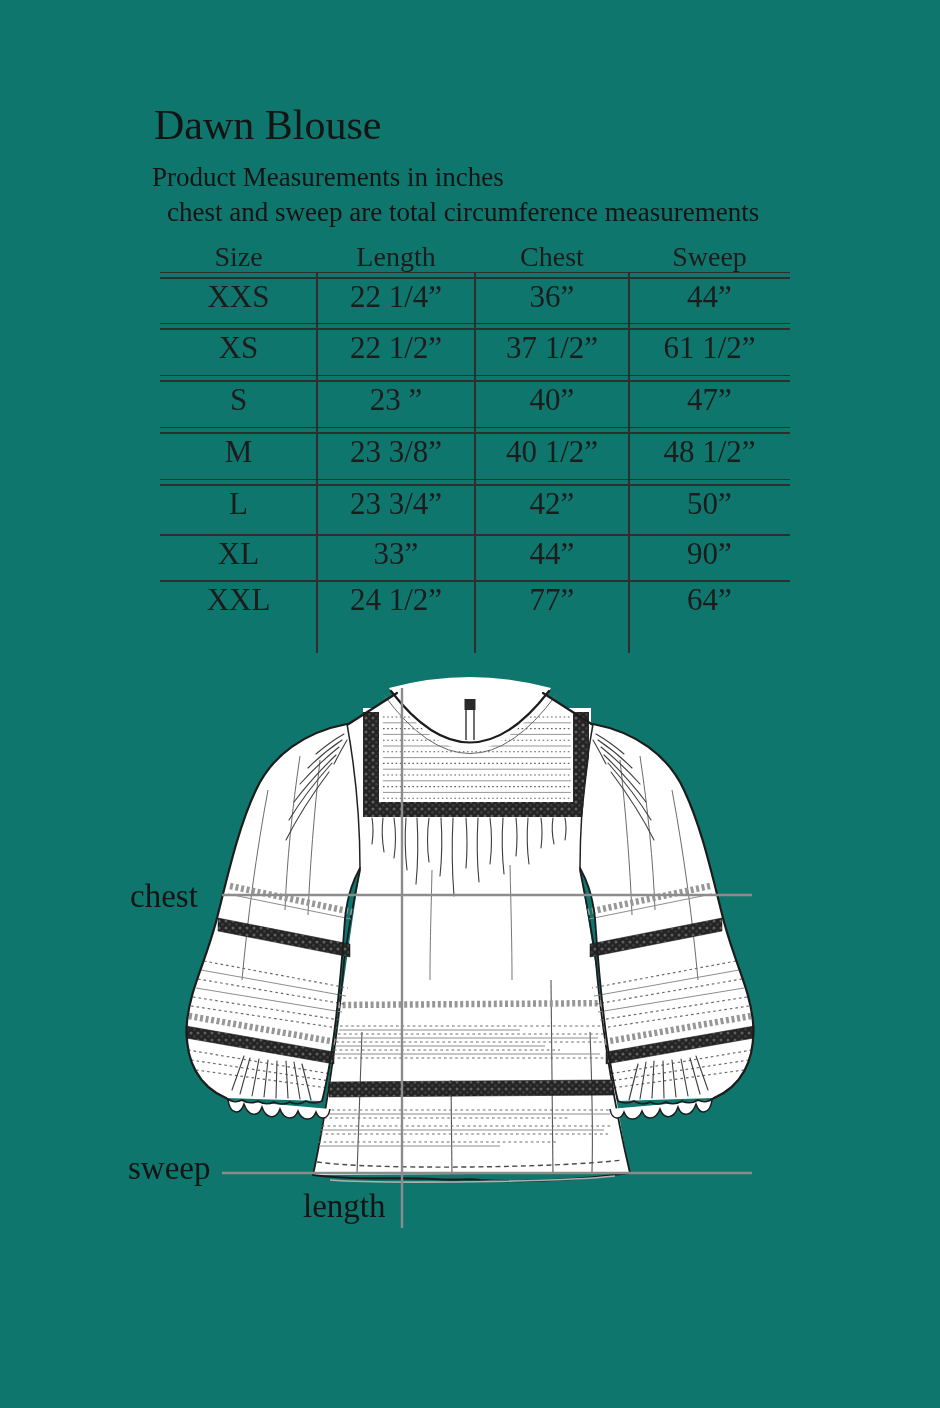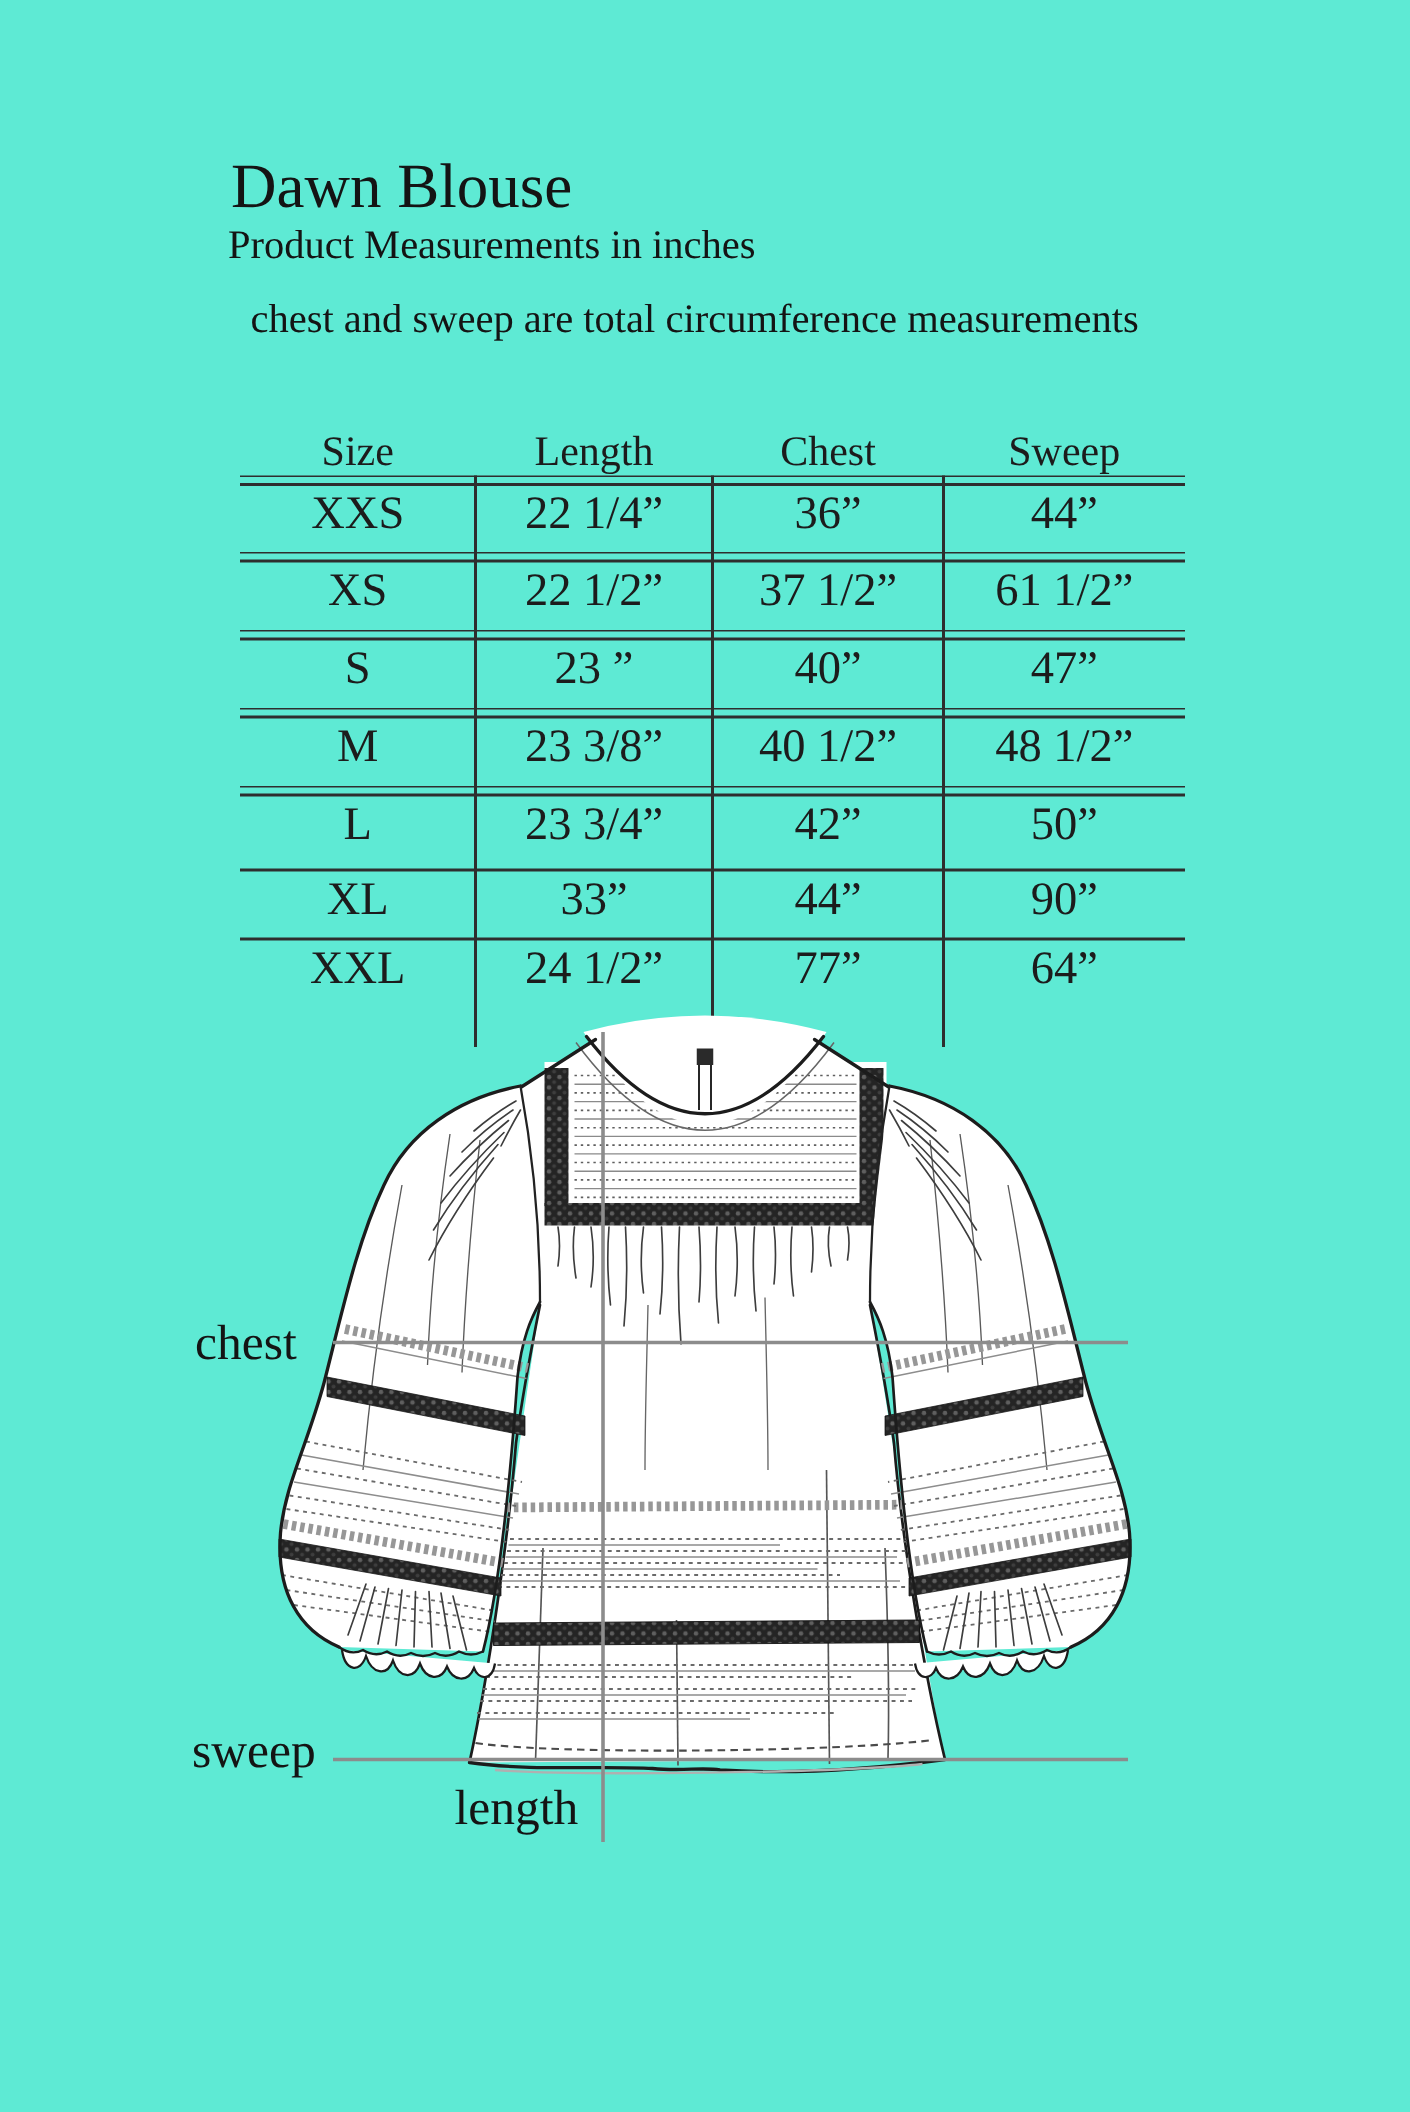--- a/index.html
+++ b/index.html
@@ -1,25 +1,25 @@
 <!DOCTYPE html>
 <html><head>
 <meta charset="utf-8">
 <style>
   html,body{margin:0;padding:0;background:#ffffff;}
-  .page{position:relative;width:940px;height:1408px;background:#5eead4;overflow:hidden;
+  .page{position:relative;width:940px;height:1408px;background:#0f766e;overflow:hidden;
         font-family:"Liberation Serif","DejaVu Serif",serif;color:#1c1c1c;}
 
   
   .title{position:absolute;left:154px;top:102px;font-size:42px;line-height:1.1;color:#141414;}
-  .subtitle{position:absolute;left:152px;top:148px;font-size:27px;color:#141414;}
+  .subtitle{position:absolute;left:152px;top:162px;font-size:27px;color:#141414;}
   .note{position:absolute;left:167px;top:197px;font-size:27px;color:#141414;}
 
   
-  .size-table{position:absolute;left:160px;top:242px;width:630px;margin-top:45px;}
+  .size-table{position:absolute;left:160px;top:242px;width:630px;}
   .thead{display:flex;height:30px;align-items:center;font-size:28px;}
   .trow{display:flex;align-items:flex-start;font-size:31px;}
   .c0{width:157px;text-align:center;}
   .c1{width:158px;text-align:center;}
   .c2{width:154px;text-align:center;}
   .c3{width:161px;text-align:center;}
   .sep-d{height:4px;border-top:1.6px solid #2e2e2e;border-bottom:2.6px solid #2e2e2e;}
   .sep-s{height:0;border-top:2px solid #2e2e2e;}
   .vline{position:absolute;width:2px;background:#2e2e2e;top:30px;height:381px;}
   .vl0{left:156px;} .vl1{left:314px;} .vl2{left:468px;}

